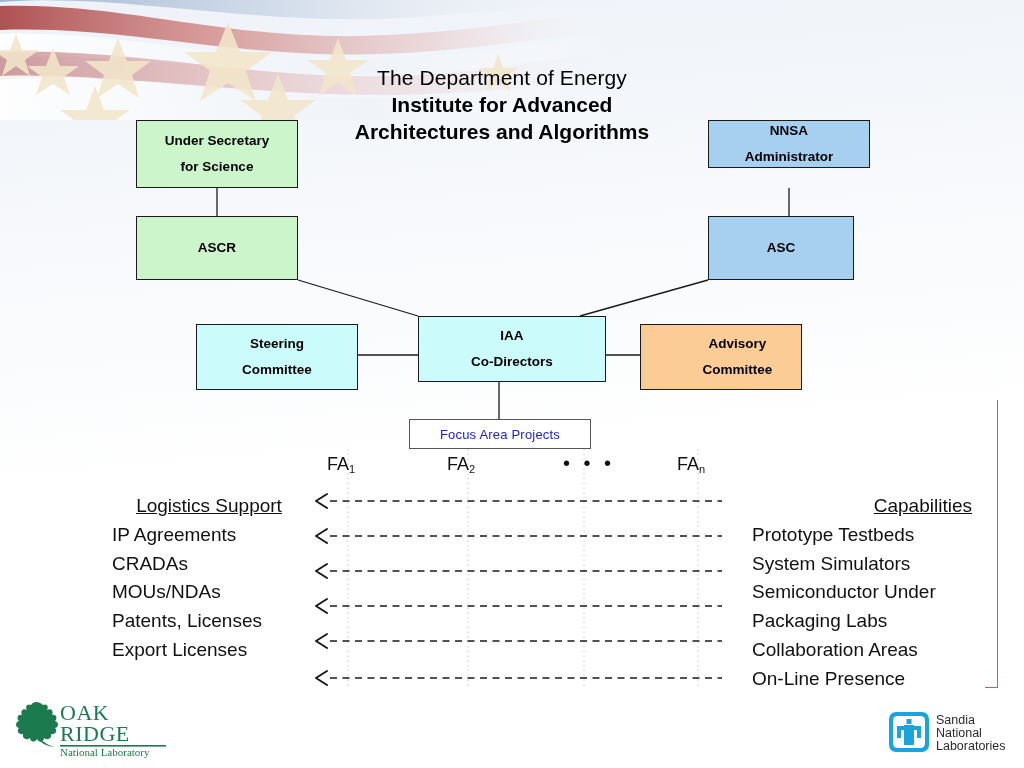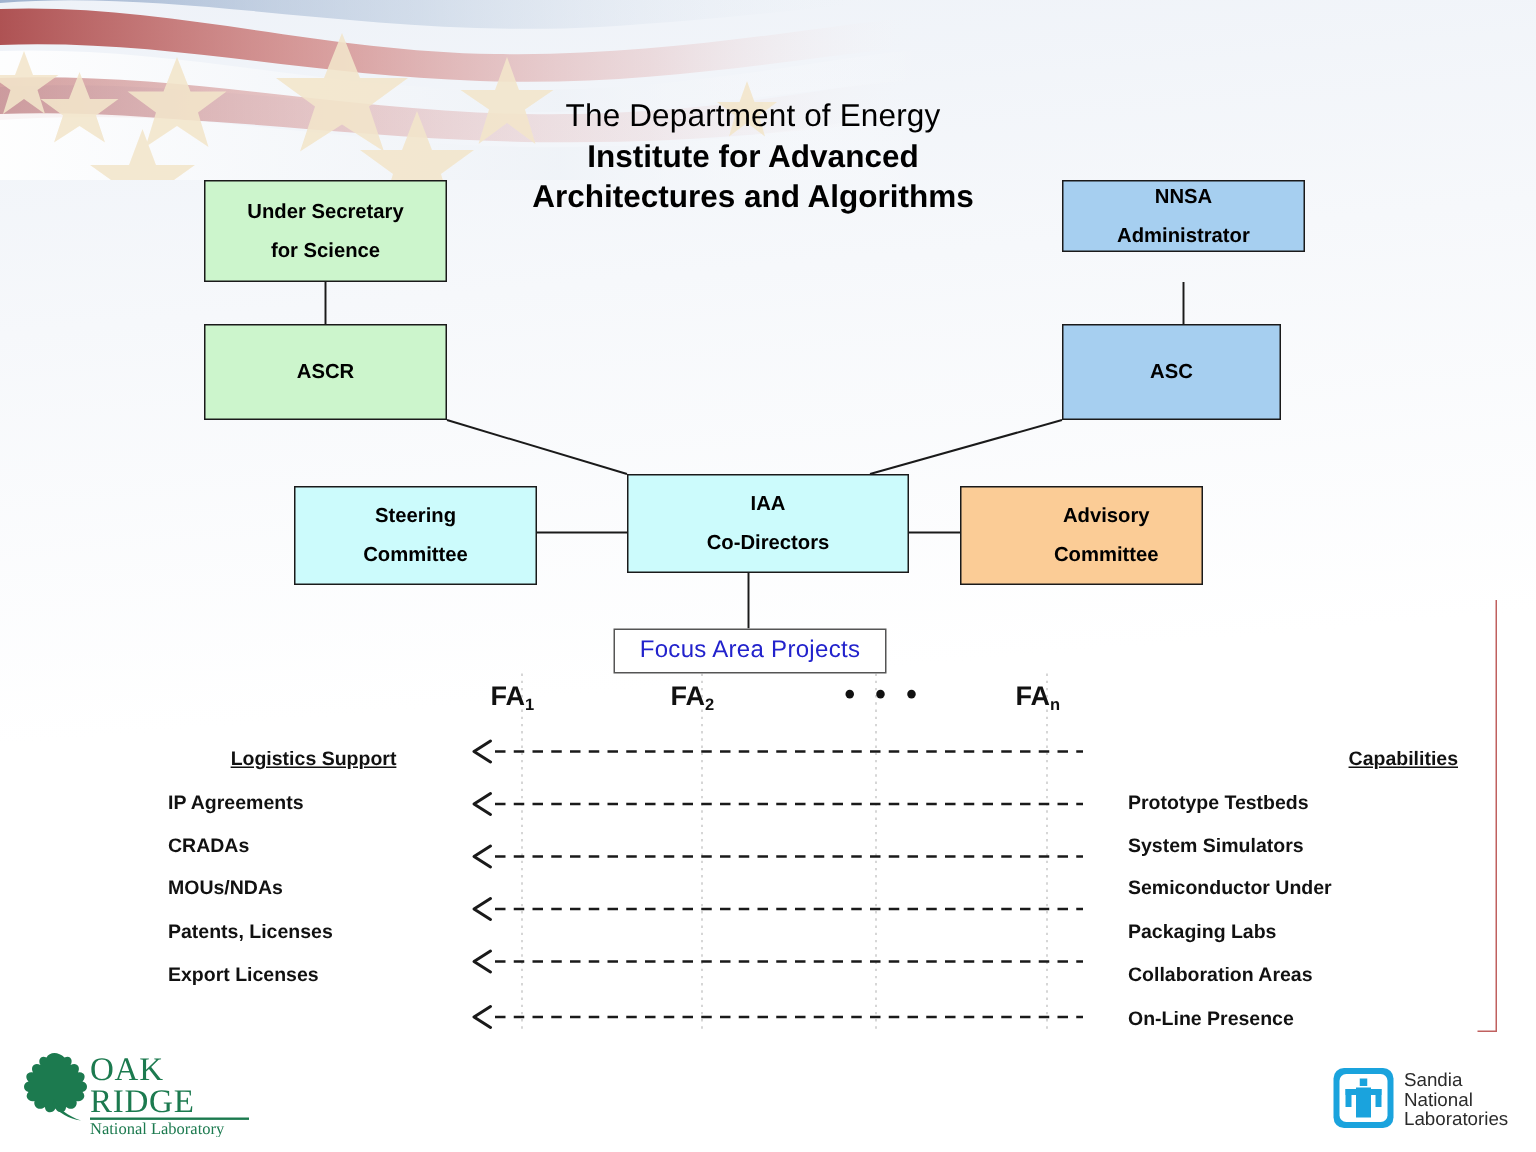--- a/index.html
+++ b/index.html
@@ -80,60 +80,58 @@
   #box-focus {
     position: absolute;
     left: 409px; top: 419px;
     width: 182px; height: 30px;
     box-sizing: border-box;
     border: 1px solid #555555;
     background: #ffffff;
     display: flex;
     align-items: center;
     justify-content: center;
-    font-size: 16px;
+    font-size: 13px;
     color: #2222cc;
     letter-spacing: .2px;
   }
 
   
   #connectors {
     position: absolute;
     left: 0; top: 0;
     width: 1024px; height: 768px;
     pointer-events: none;
   }
 
   
   .fa-label {
     position: absolute;
     font-size: 18px;
     color: #111111;
     white-space: nowrap;
-    font-weight: bold;
   }
   .fa-label sub {
     font-size: 11px;
     vertical-align: baseline;
     position: relative;
     top: 3px;
   }
   #fa-1 { left: 327px; top: 454px; }
   #fa-2 { left: 447px; top: 454px; text-align: right; }
   #fa-dots { left: 563px; top: 452px; font-size: 20px; letter-spacing: 4px; }
   #fa-n { left: 677px; top: 454px; }
 
   
   .col {
     position: absolute;
-    font-size: 13px;
+    font-size: 19px;
     line-height: 28.8px;
     color: #111111;
     white-space: nowrap;
-    font-weight: bold;
   }
   #col-left  { left: 112px; top: 492px; width: 200px; }
   #col-right { left: 752px; top: 492px; width: 220px; }
   .col-head {
     text-decoration: underline;
     display: block;
   }
   #col-left .col-head { text-align: center; padding-right: 6px; }
   #col-right .col-head { text-align: right; padding-left: 28px; }
   .col-item { display: block; }

